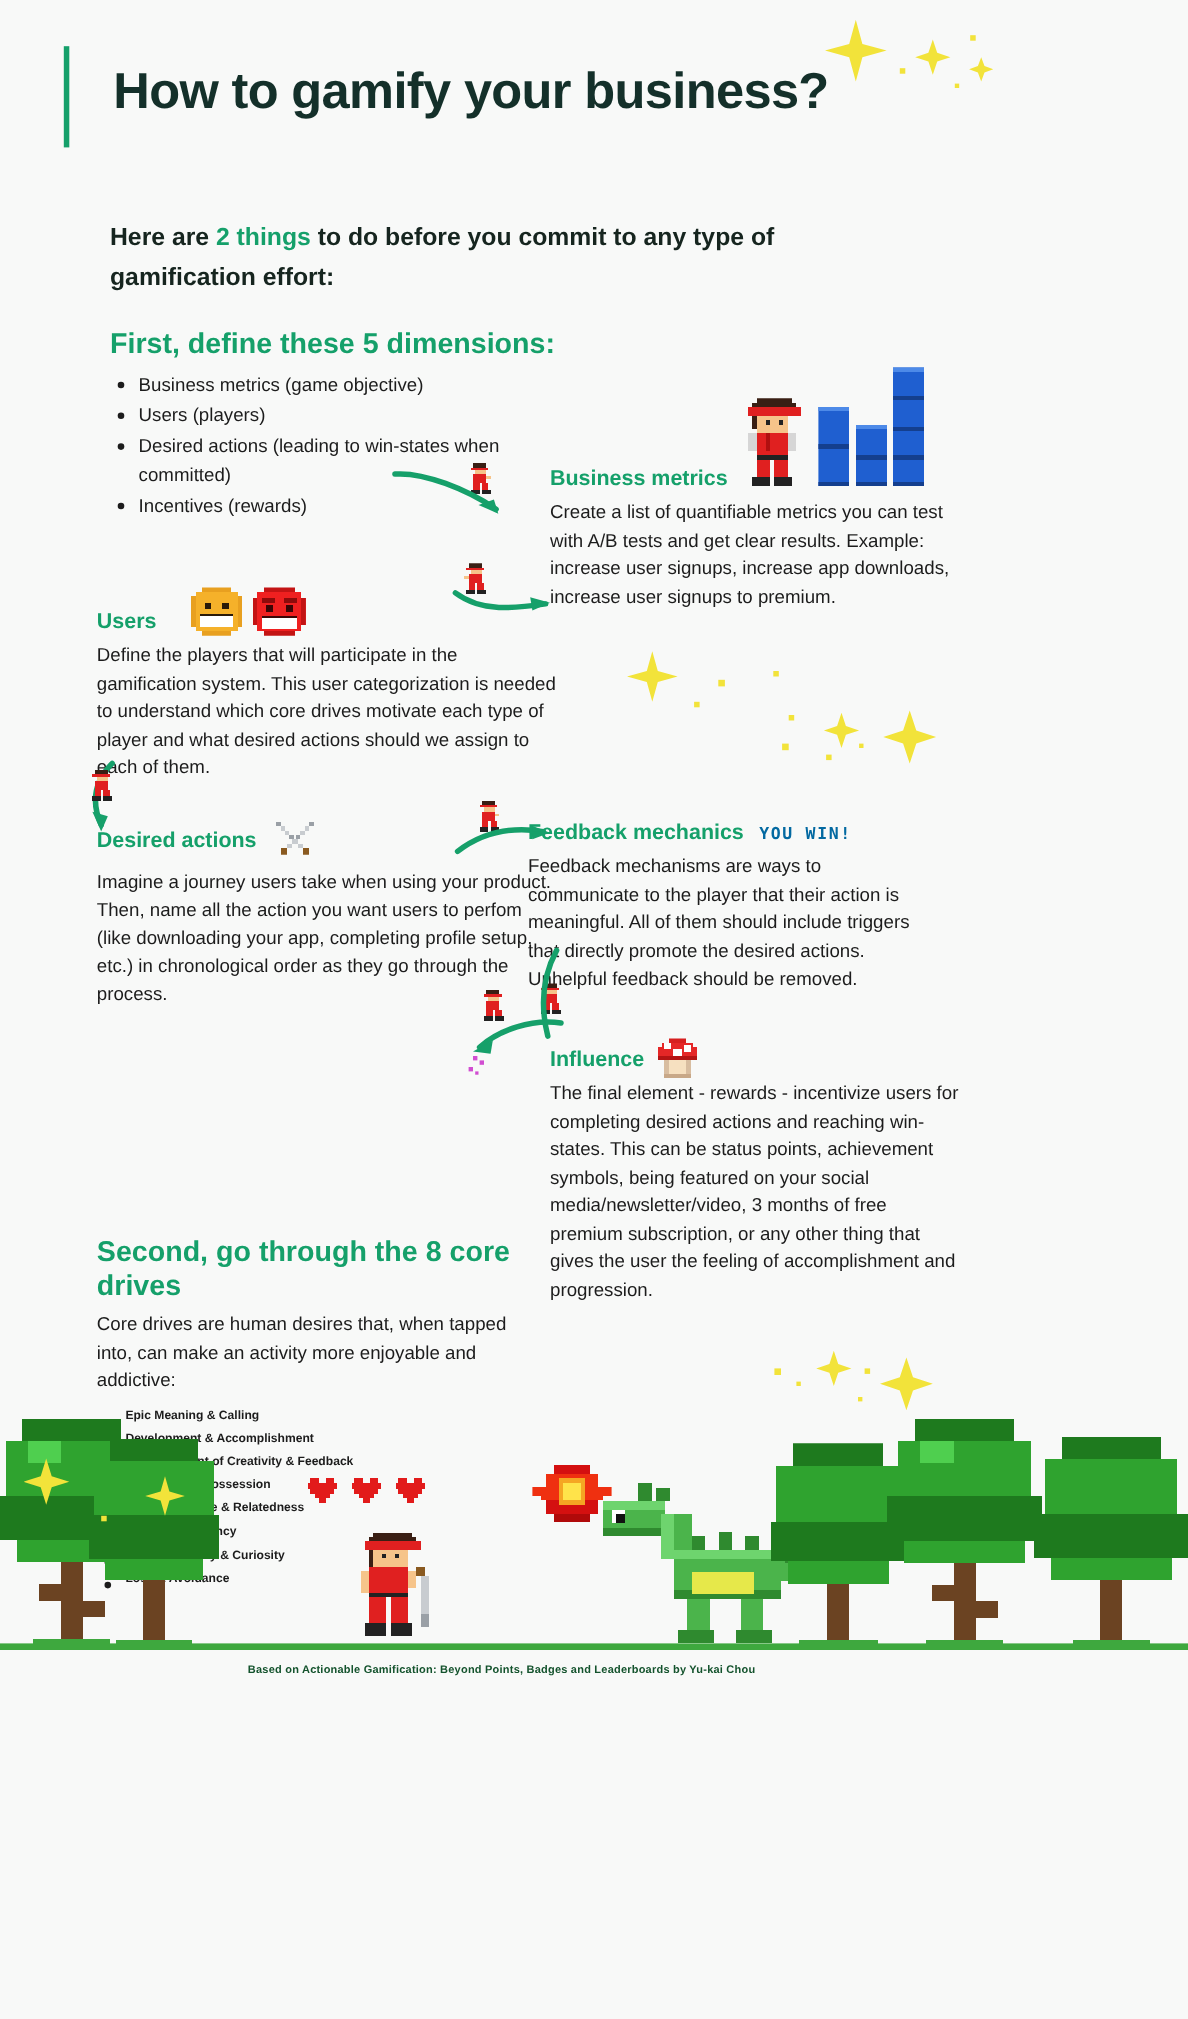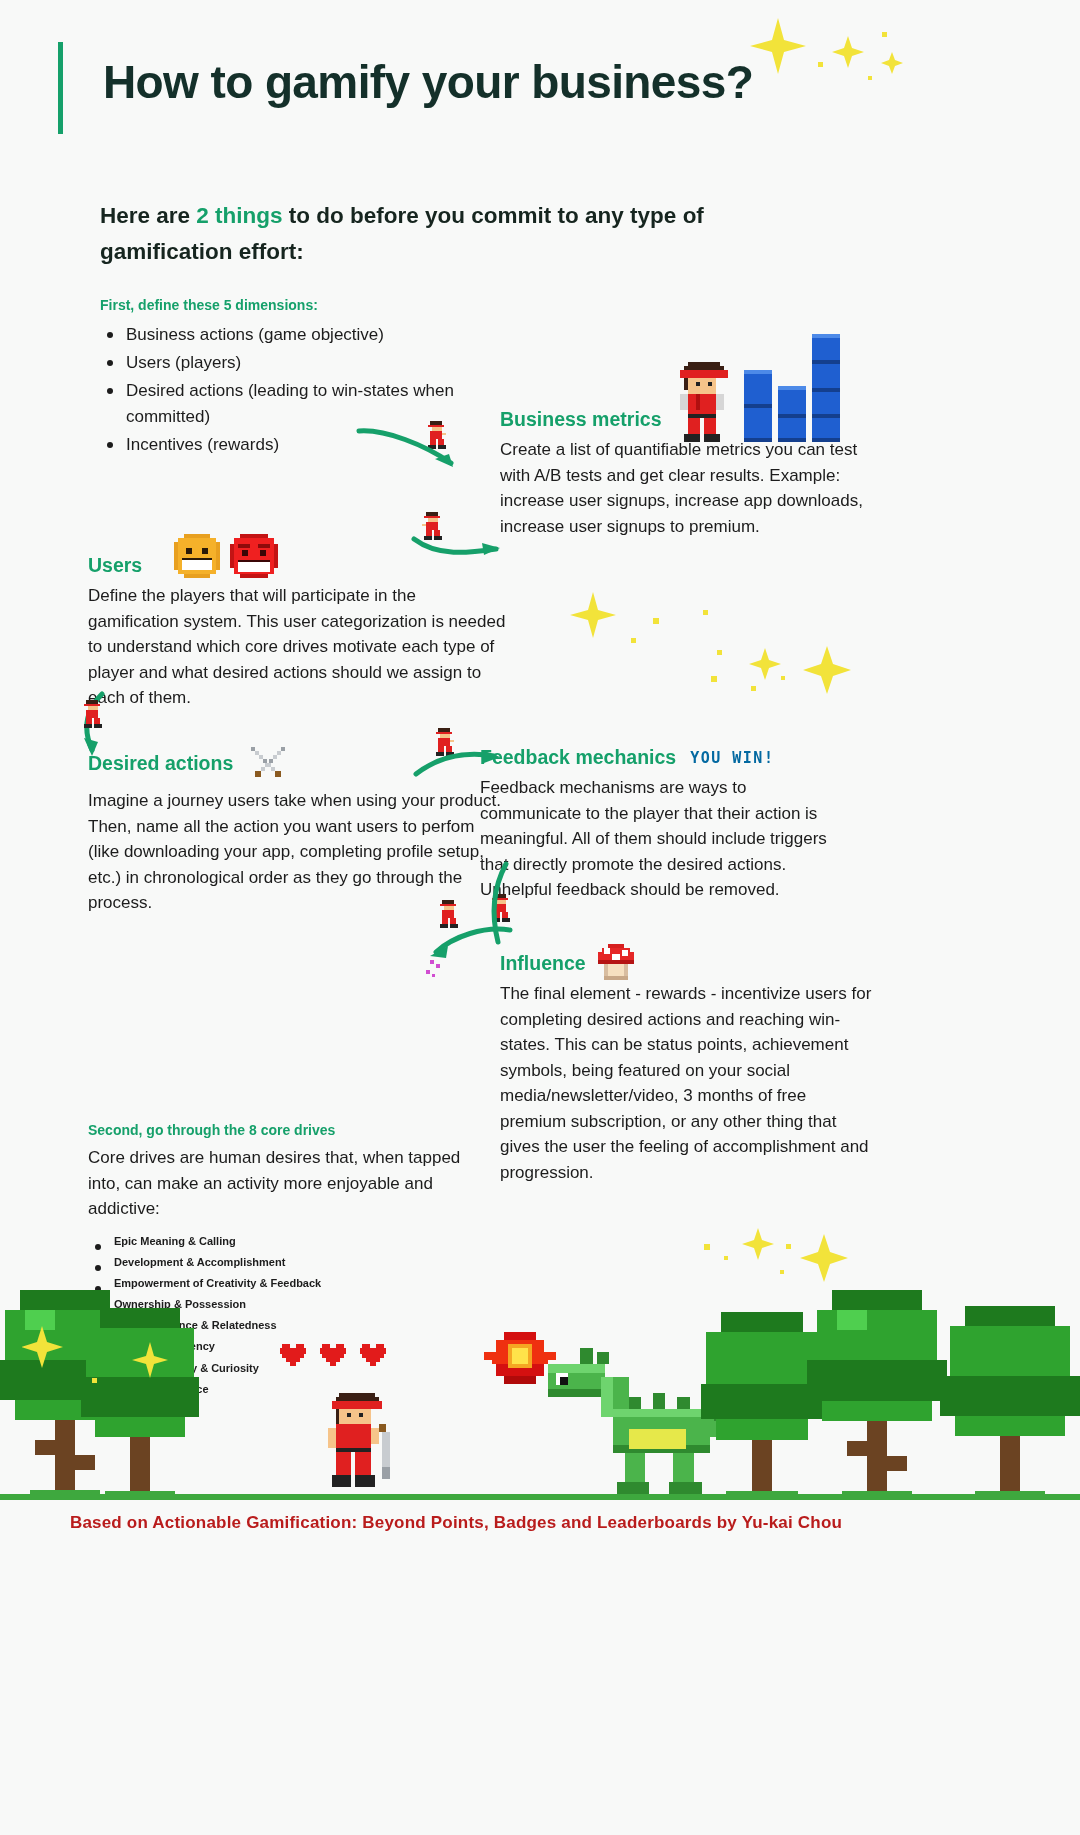--- a/index.html
+++ b/index.html
@@ -48,21 +48,21 @@
     width: 720px;
     font-size: 22.5px;
     font-weight: 700;
     color: #16251f;
     line-height: 1.62;
   }
   .intro .hl { color: #15a06a; }
 
   
   .lead-head {
-    font-size: 14px;
+    font-size: 26px;
     font-weight: 700;
     color: #15a06a;
     margin-bottom: 9px;
   }
   .blk {
     position: absolute;
   }
   .list {
     list-style: none;
     font-size: 17px;
@@ -99,23 +99,23 @@
     color: #1c1c1c;
     line-height: 1.5;
   }
 
   
   .footer {
     position: absolute;
     left: 0; right: 0;
     top: 1513px;
     text-align: center;
-    font-size: 17px;
+    font-size: 10px;
     font-weight: 700;
-    color: #b91c1c;
+    color: #14532d;
     letter-spacing: 0.2px;
   }
 
   
   .px { position: absolute; image-rendering: pixelated; }
   .sparkle { position: absolute; pointer-events: none; }
 
   .arrow { position: absolute; pointer-events: none; }
 
   
@@ -154,21 +154,21 @@
     </g>
   </svg>
 
   <div class="intro">
     <span>Here are </span><span class="hl">2 things</span><span> to do before you commit to any type of gamification effort:</span>
   </div>
 
   <div class="blk" style="left:100px;top:297px;width:430px;">
     <div class="lead-head">First, define these 5 dimensions:</div>
     <ul class="list">
-      <li>Business actions (game objective)</li>
+      <li>Business metrics (game objective)</li>
       <li>Users (players)</li>
       <li>Desired actions (leading to win-states when committed)</li>
       <li>Incentives (rewards)</li>
     </ul>
   </div>
 
   <svg class="px" style="left:668px;top:362px;" width="72" height="80" viewBox="0 0 18 20" shape-rendering="crispEdges">
     <g>
       <rect x="5" y="0" width="8" height="1" fill="#3a1f14"></rect>
       <rect x="4" y="1" width="10" height="1" fill="#3a1f14"></rect>
@@ -221,21 +221,21 @@
       <rect x="7" y="9" width="3" height="3" fill="#e02020"></rect>
       <rect x="2" y="12" width="4" height="2" fill="#222"></rect>
       <rect x="7" y="12" width="4" height="2" fill="#222"></rect>
     </g>
   </svg>
   <svg class="arrow" style="left:355px;top:425px;" width="120" height="50" viewBox="0 0 120 50">
     <path d="M4,6 C30,4 70,20 96,38" stroke="#16a06a" stroke-width="5" fill="none" stroke-linecap="round"></path>
     <polygon points="98,42 80,34 94,29" fill="#16a06a"></polygon>
   </svg>
 
-  <div class="blk" style="left:500px;top:408px;width:368px;">
+  <div class="blk" style="left:500px;top:424px;width:368px;">
     <div class="card-head">
       <span>Business metrics</span>
     </div>
     <div class="card-body">Create a list of quantifiable metrics you can test with A/B tests and get clear results. Example: increase user signups, increase app downloads, increase user signups to premium.</div>
   </div>
 
   <svg class="px" style="left:420px;top:512px;" width="26" height="30" viewBox="0 0 13 15" shape-rendering="crispEdges">
     <g>
       <rect x="3" y="0" width="6" height="2" fill="#3a1f14"></rect>
       <rect x="2" y="2" width="8" height="1" fill="#e02020"></rect>

